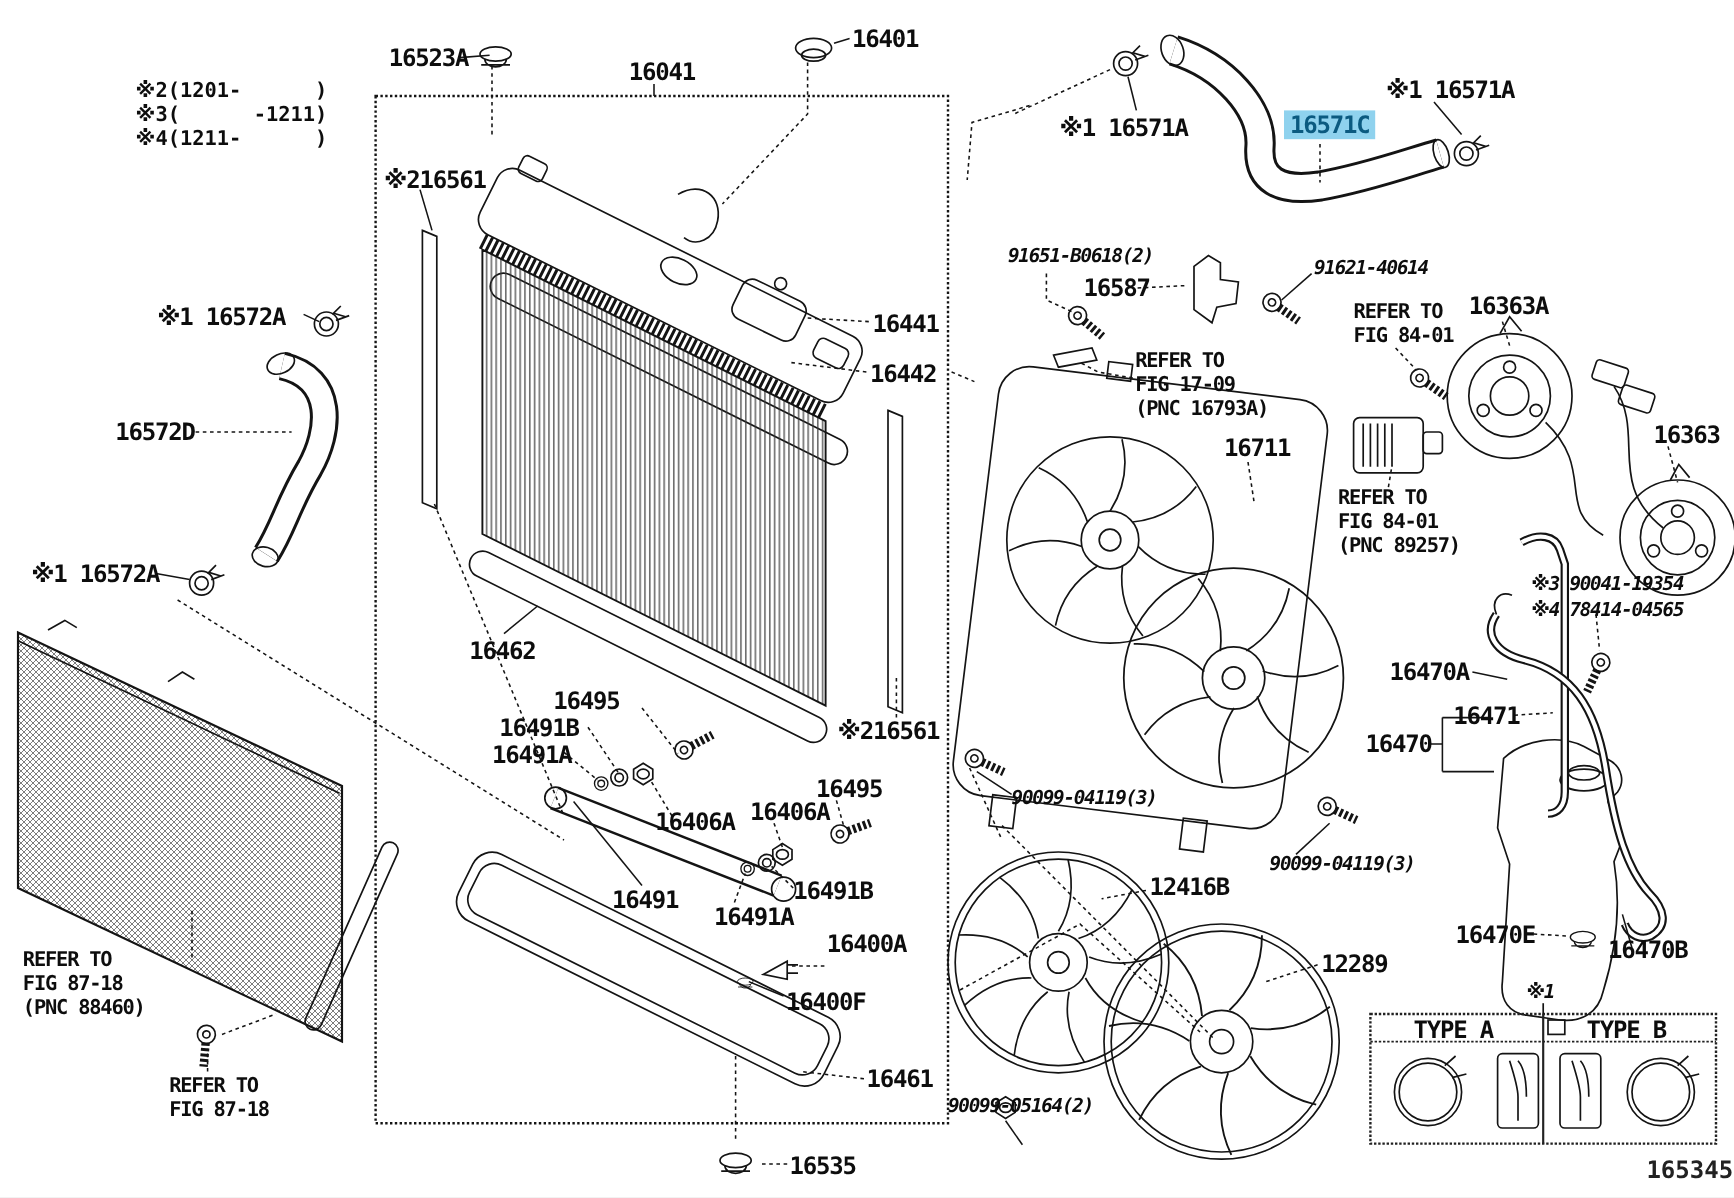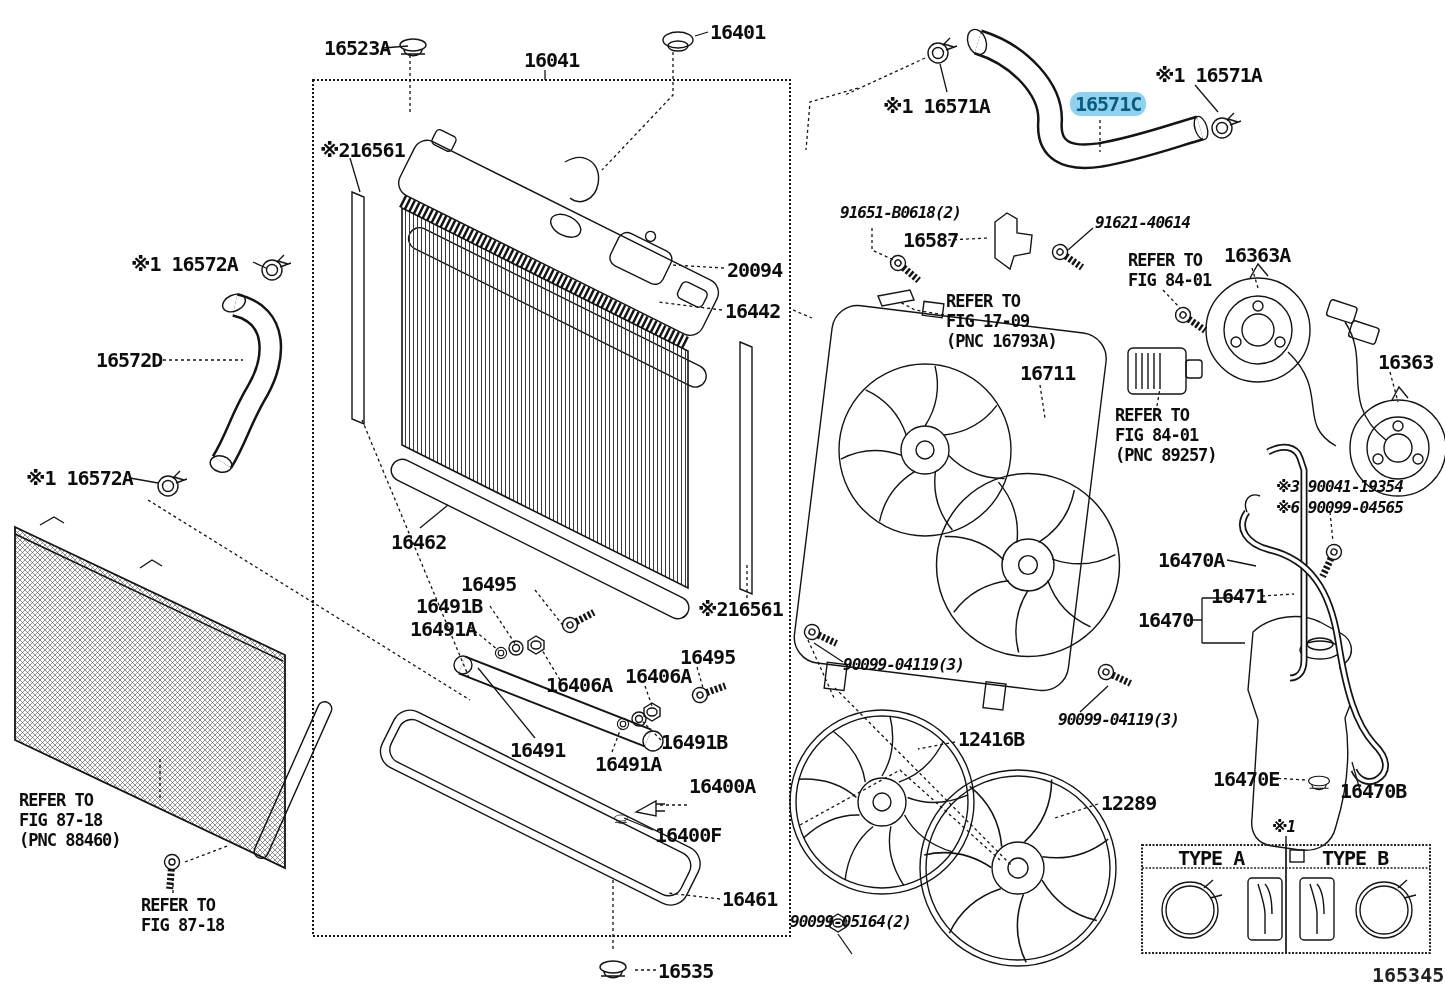--- a/index.html
+++ b/index.html
@@ -7,21 +7,21 @@
          font-family:"DejaVu Sans Mono","DejaVu Sans",monospace;}
   #art{position:absolute;left:0;top:0;}
   .ln{fill:none;stroke:#141414;stroke-width:1.4;}
   .pn{position:absolute;font:bold 20px "DejaVu Sans Mono","DejaVu Sans",monospace;
       color:#0d0d0d;letter-spacing:-1px;white-space:pre;}
   .sm{font-size:16px;font-style:italic;}
   .ref{position:absolute;font:bold 17px "DejaVu Sans Mono","DejaVu Sans",monospace;
       color:#0d0d0d;line-height:20px;letter-spacing:-1px;white-space:pre-line;}
   .nt{position:absolute;font:bold 17px "DejaVu Sans Mono","DejaVu Sans",monospace;
       color:#0d0d0d;line-height:20px;letter-spacing:0;white-space:pre;}
-  .hl{background:#8fd2ee;color:#0b5a80;padding:0 5px;border-radius:11px;}
+  .hl{background:#8fd2ee;color:#0b5a80;padding:0 5px;}
   .fig-no{position:absolute;font:bold 20px "DejaVu Sans Mono","DejaVu Sans",monospace;color:#222;}
 </style>
 </head>
 <body>
 
 <div id="stage">
 
 <svg id="art" width="1445" height="998" viewBox="0 0 1445 998">
   <defs>
     <pattern id="fins" width="4" height="4" patternUnits="userSpaceOnUse">
@@ -343,33 +343,36 @@
     <path d="M1093,228 L1068,250"></path>
     <path d="M814,643 L843,662"></path>
     <path d="M1108,686 L1080,712"></path>
     <path d="M838,934 L852,954"></path>
     <path d="M1227,560 L1256,566"></path>
     <path d="M1190,620 H1202 M1202,598 V643 M1202,598 H1240 M1202,643 H1245"></path>
     <path d="M1360,790 L1352,762"></path>
   </g>
 </svg>
 
+<div class="nt" style="left:113px;top:66px">※2(1201-      )
+※3(      -1211)
+※4(1211-      )</div>
 
 <div class="pn" style="left:324px;top:36px">16523A</div>
 <div class="pn" style="left:524px;top:48px">16041</div>
 <div class="pn" style="left:710px;top:20px">16401</div>
 <div class="pn" style="left:883px;top:94px">※1 16571A</div>
 <div class="pn hl" style="left:1070px;top:92px">16571C</div>
 <div class="pn" style="left:1155px;top:63px">※1 16571A</div>
 <div class="pn" style="left:131px;top:252px">※1 16572A</div>
 <div class="pn" style="left:96px;top:348px">16572D</div>
 <div class="pn" style="left:26px;top:466px">※1 16572A</div>
 <div class="pn" style="left:320px;top:138px">※216561</div>
 <div class="pn" style="left:698px;top:597px">※216561</div>
-<div class="pn" style="left:727px;top:258px">20094</div>
+<div class="pn" style="left:727px;top:258px">16441</div>
 <div class="pn" style="left:725px;top:299px">16442</div>
 <div class="pn" style="left:391px;top:530px">16462</div>
 <div class="pn" style="left:461px;top:572px">16495</div>
 <div class="pn" style="left:416px;top:594px">16491B</div>
 <div class="pn" style="left:410px;top:617px">16491A</div>
 <div class="pn" style="left:546px;top:673px">16406A</div>
 <div class="pn" style="left:625px;top:664px">16406A</div>
 <div class="pn" style="left:680px;top:645px">16495</div>
 <div class="pn" style="left:510px;top:738px">16491</div>
 <div class="pn" style="left:661px;top:730px">16491B</div>
@@ -386,21 +389,21 @@
 <div class="pn" style="left:1224px;top:243px">16363A</div>
 <div class="pn" style="left:1378px;top:350px">16363</div>
 <div class="ref" style="left:946px;top:291px">REFER TO
 FIG 17-09
 (PNC 16793A)</div>
 <div class="pn" style="left:1020px;top:361px">16711</div>
 <div class="ref" style="left:1115px;top:405px">REFER TO
 FIG 84-01
 (PNC 89257)</div>
 <div class="pn sm" style="left:1276px;top:477px">※3 90041-19354</div>
-<div class="pn sm" style="left:1276px;top:498px">※6 90099-04565</div>
+<div class="pn sm" style="left:1276px;top:498px">※4 78414-04565</div>
 <div class="pn" style="left:1158px;top:548px">16470A</div>
 <div class="pn" style="left:1211px;top:584px">16471</div>
 <div class="pn" style="left:1138px;top:608px">16470</div>
 <div class="pn sm" style="left:843px;top:655px">90099-04119(3)</div>
 <div class="pn sm" style="left:1058px;top:710px">90099-04119(3)</div>
 <div class="pn" style="left:958px;top:727px">12416B</div>
 <div class="pn" style="left:1101px;top:791px">12289</div>
 <div class="pn sm" style="left:790px;top:912px">90099-05164(2)</div>
 <div class="pn" style="left:1213px;top:767px">16470E</div>
 <div class="pn" style="left:1340px;top:779px">16470B</div>

